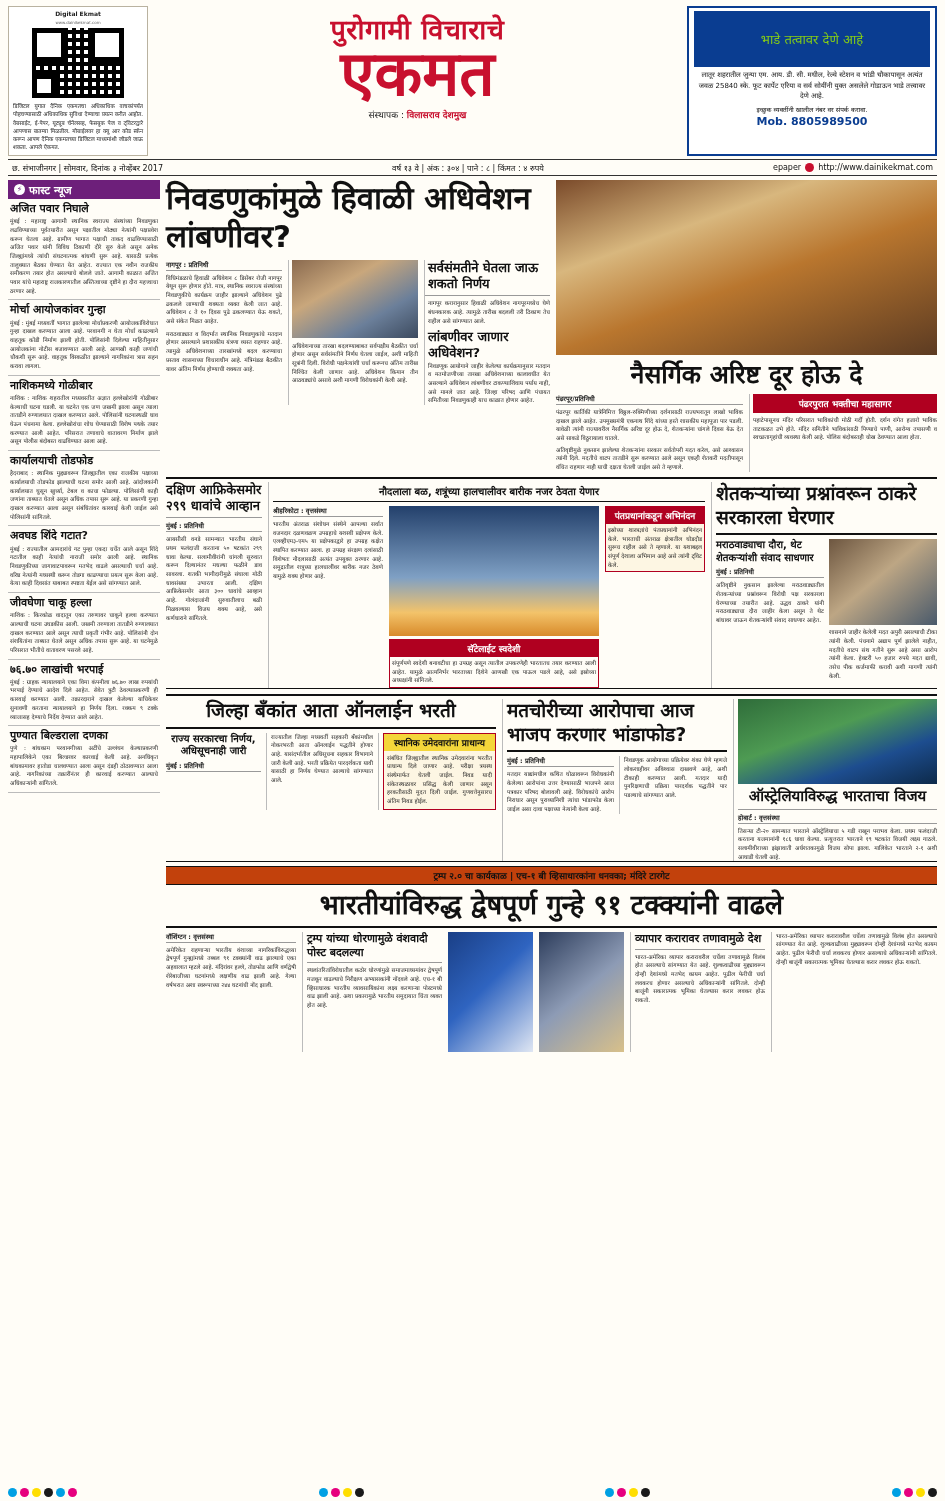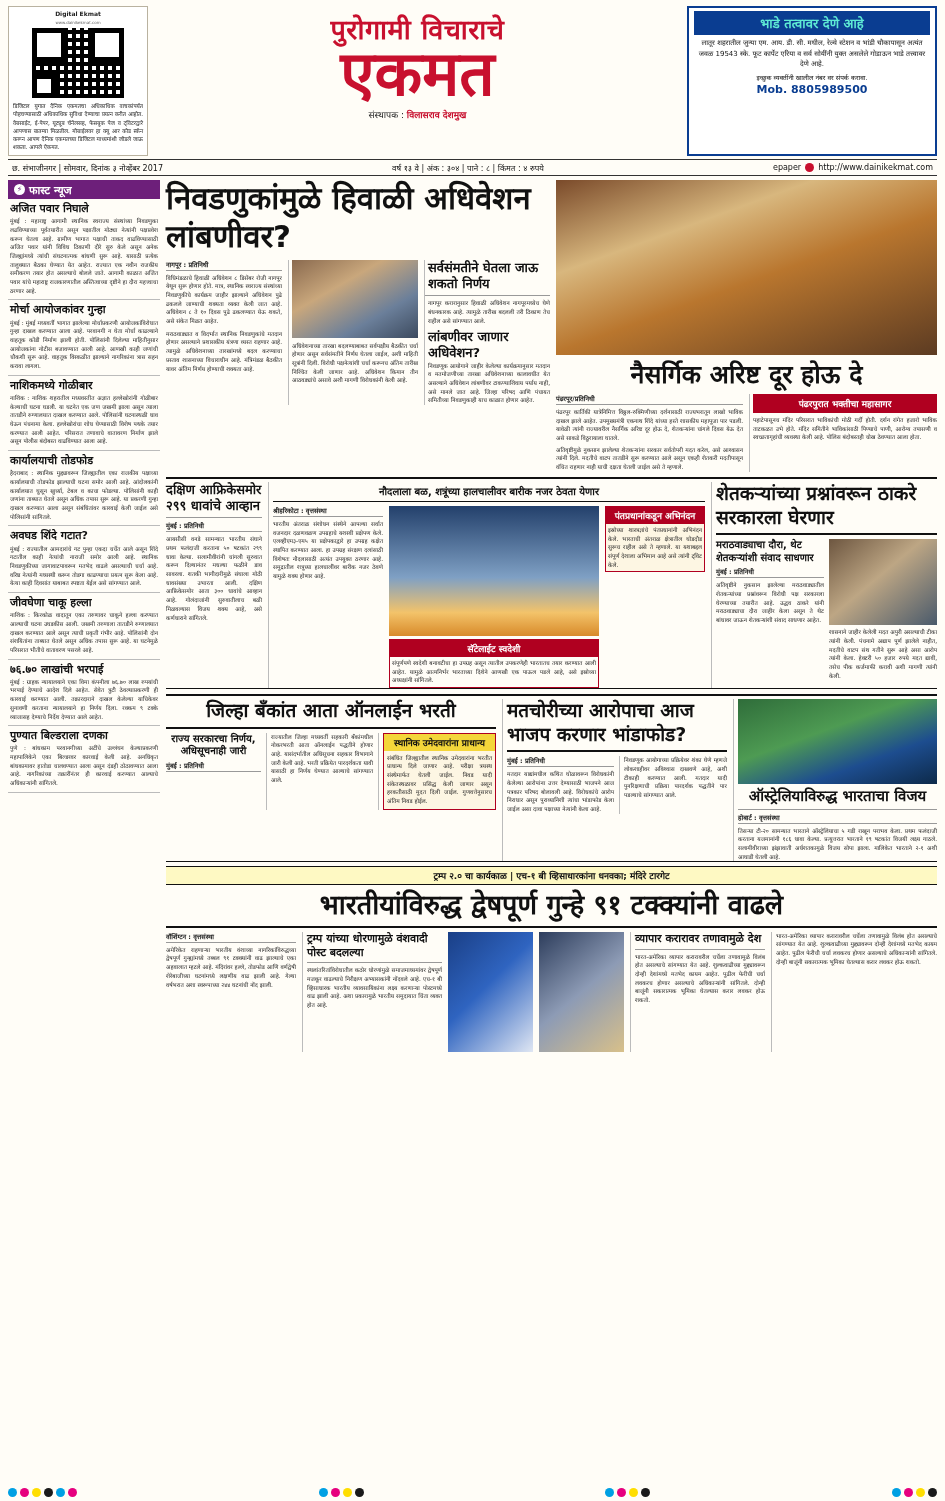--- a/index.html
+++ b/index.html
@@ -30,21 +30,21 @@
   .qr-code i { bottom:0; left:0; display:block; }
   .qr-caption { font-size: 5.6px; line-height:1.45; text-align:justify; color:#1a1a1a; margin-top:4px; }
 
   .title-block { flex: 1; text-align:center; padding-top:4px; }
   .title-line1 { font-size: 27px; font-weight: bold; color:#c8102e; letter-spacing:0.5px; }
   .title-main { font-size: 62px; font-weight: bold; color:#c8102e; line-height:0.95; margin-top:-2px; }
   .title-founder { font-size: 9px; color:#222; margin-top:4px; }
   .title-founder b { color:#c8102e; }
 
   .ad-box { width: 250px; border:2px solid #0a3d91; background:#fff; padding:3px 5px; text-align:center; }
-  .ad-head { background:#0a3d91; color:#5eead4; font-size:13px; font-weight:bold; padding:3px 0; }
+  .ad-head { background:#0a3d91; color:#84cc16; font-size:13px; font-weight:normal; padding:19px 0; }
   .ad-body { font-size:7px; line-height:1.5; color:#111; padding:3px 2px 1px; }
   .ad-call { font-size:6.5px; color:#111; margin-top:2px; }
   .ad-mob { font-size:11px; font-weight:bold; color:#0a3d91; margin-top:1px; }
 
   
   .infobar { display:flex; align-items:center; justify-content:space-between;
     border-top:1px solid #333; border-bottom:1px solid #333; padding:2px 4px; margin-top:3px; font-size:8px; }
   .infobar .left { }
   .infobar .mid { }
   .infobar .right { display:flex; align-items:center; gap:4px; font-size:8px; }
@@ -89,21 +89,21 @@
   .box-head { background:#b00020; color:#fff; font-size:9px; font-weight:bold; text-align:center; padding:2px; }
   .boxed { border:1px solid #b00020; }
   .yellow-head { background:#f4d63a; color:#111; font-size:9px; font-weight:bold; text-align:center; padding:2px; }
   .tint { background:#fdf6e3; }
 
   .band { border-top:2px solid #111; border-bottom:1px solid #111; margin-top:5px; padding-top:3px; }
   .big-head { font-size:22px; font-weight:bold; text-align:center; line-height:1.2; }
   .mid-head { font-size:19px; font-weight:bold; line-height:1.25; }
   .small-head { font-size:13px; font-weight:bold; line-height:1.25; }
 
-  .strip-note { background:#fef9c3; border-top:1px solid #111; border-bottom:1px solid #111; font-size:9px; font-weight:bold; text-align:center; padding:2px; margin-top:4px;}
+  .strip-note { background:#c2410c; border-top:1px solid #111; border-bottom:1px solid #111; font-size:9px; font-weight:bold; text-align:center; padding:2px; margin-top:4px;}
   .bottom-head { font-size:27px; font-weight:bold; text-align:center; line-height:1.2; margin:4px 0 2px;}
 
   
   .colorbar { position:absolute; left:8px; right:8px; bottom:4px; display:flex; justify-content:space-between; }
   .cb-group { display:flex; gap:3px; }
   .cb { width:9px; height:9px; border-radius:50%; }
   .hr-thin { border-top:1px solid #999; margin:3px 0; }
   .hr-thick { border-top:2px solid #111; margin:4px 0; }
 </style>
 </head>
@@ -125,21 +125,21 @@
       <div class="title-line1">पुरोगामी विचाराचे</div>
       <div class="title-main">एकमत</div>
       <div class="title-founder">
         <span>संस्थापक :</span>
         <b>विलासराव देशमुख</b>
       </div>
     </div>
 
     <div class="ad-box">
       <div class="ad-head">भाडे तत्वावर देणे आहे</div>
-      <div class="ad-body">लातूर शहरातील जुन्या एम. आय. डी. सी. मधील, रेल्वे स्टेशन व भांडी चौकापासून अत्यंत जवळ 19543 स्के. फूट कार्पेट एरिया व सर्व सोयींनी युक्त असलेले गोडाऊन भाडे तत्त्वावर देणे आहे.</div>
+      <div class="ad-body">लातूर शहरातील जुन्या एम. आय. डी. सी. मधील, रेल्वे स्टेशन व भांडी चौकापासून अत्यंत जवळ 25840 स्के. फूट कार्पेट एरिया व सर्व सोयींनी युक्त असलेले गोडाऊन भाडे तत्त्वावर देणे आहे.</div>
       <div class="ad-call">इच्छुक व्यक्तींनी खालील नंबर वर संपर्क करावा.</div>
       <div class="ad-mob">
         <span>Mob.</span>
         <span>8805989500</span>
       </div>
     </div>
   </div>
 
   <div class="infobar">
     <div class="left">छ. संभाजीनगर | सोमवार, दिनांक ३ नोव्हेंबर 2017</div>

